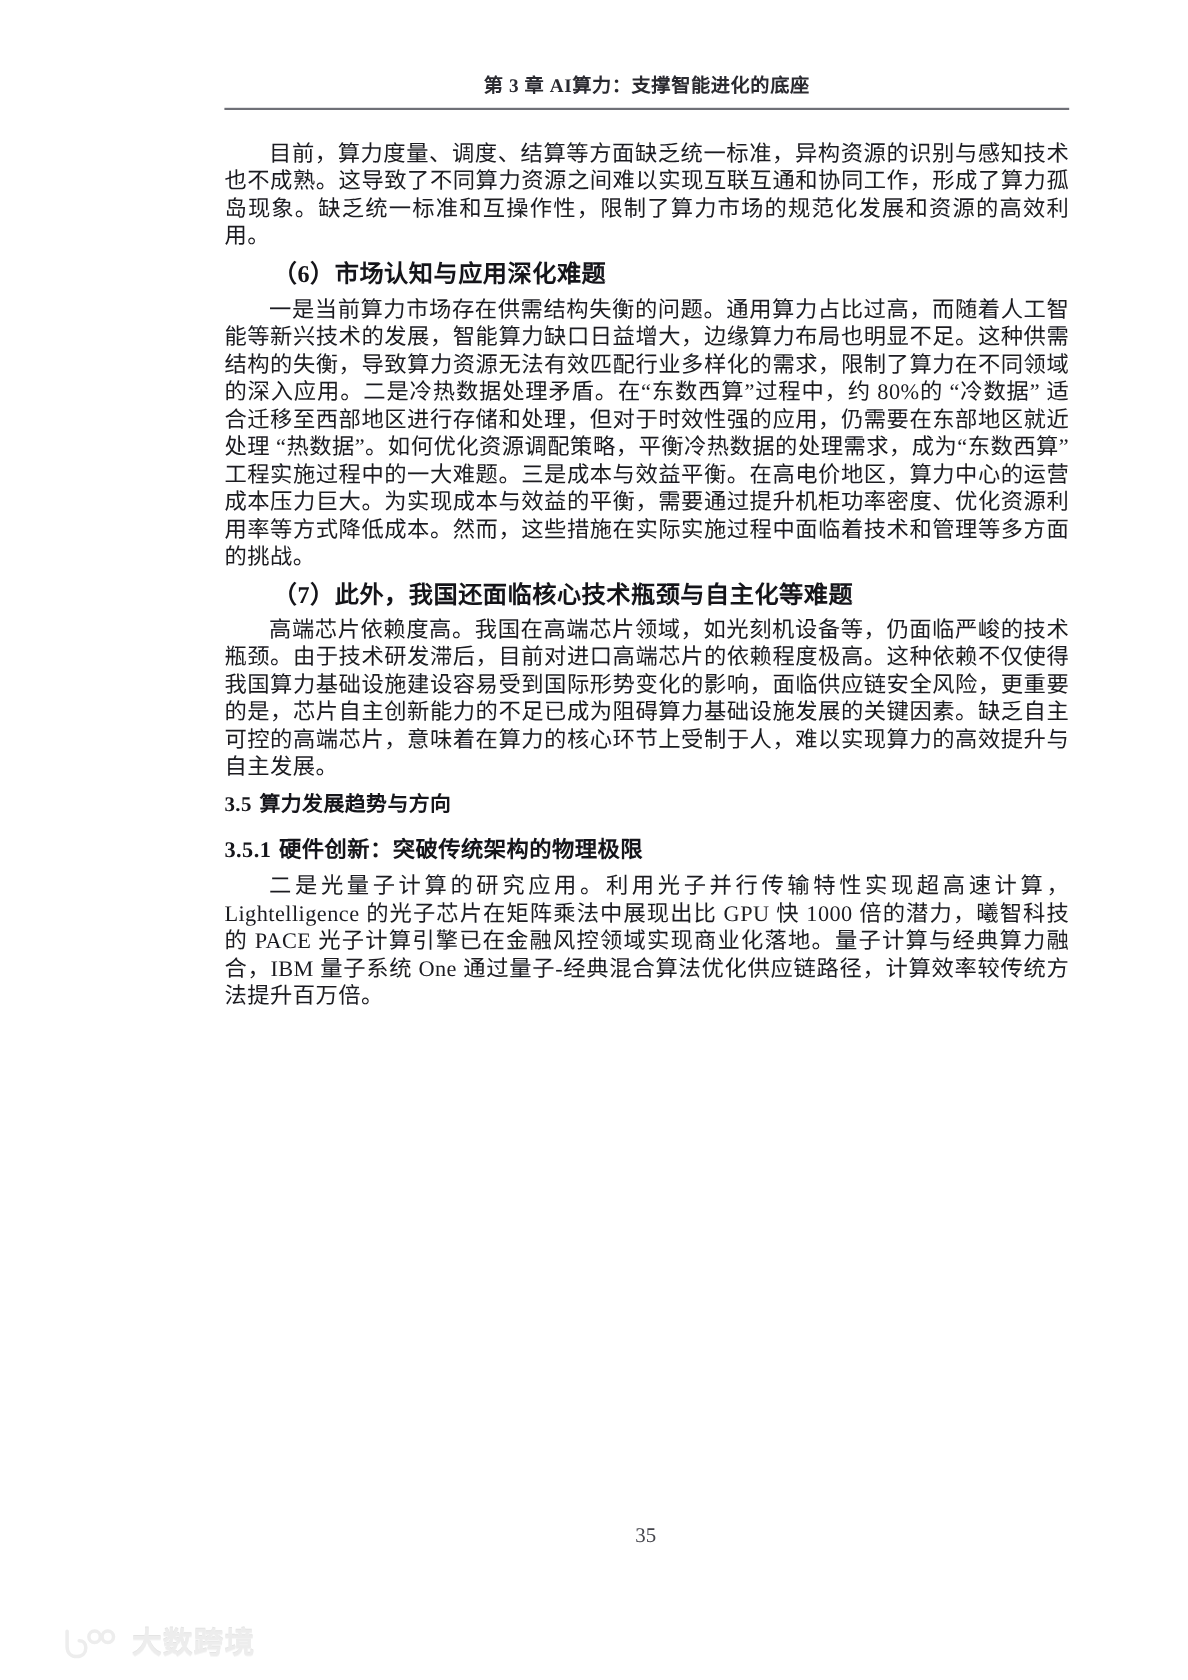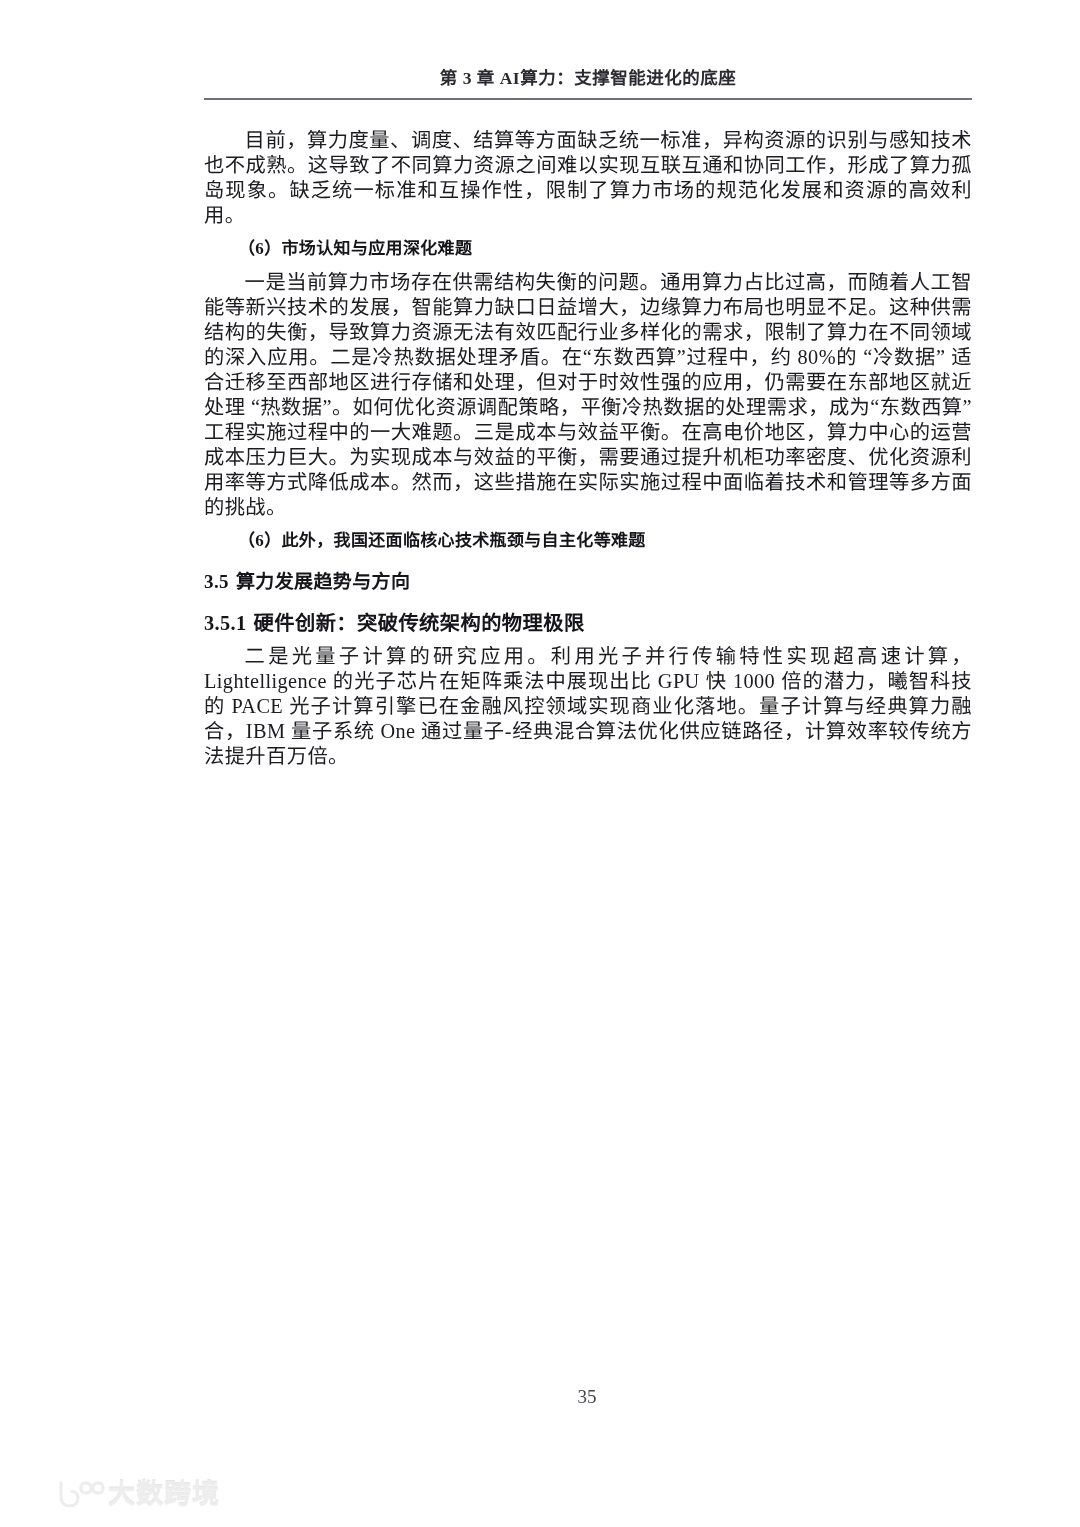--- a/index.html
+++ b/index.html
@@ -65,21 +65,21 @@
     text-align: justify;
     text-justify: inter-ideograph;
     text-indent: 2em;
     letter-spacing: 0.02em;
     color: #1b1b20;
     font-family: "Liberation Serif", "DejaVu Serif", serif;
   }
 
   h3.sub-head {
     margin: 0;
-    font-size: 17px;
+    font-size: 22px;
     line-height: 41.5px;
     font-weight: 700;
     text-indent: 2em;
     letter-spacing: 0.02em;
     color: #15151a;
     font-family: "Liberation Serif", "DejaVu Serif", serif;
   }
 
   h2.section-head {
     margin: 0;
@@ -117,21 +117,21 @@
     font-family: "Liberation Serif", "DejaVu Serif", serif;
   }
 
   
   .watermark {
     position: absolute;
     left: 8px;
     top: 1478px;
     display: flex;
     align-items: center;
-    gap: 1px;
+    gap: 13px;
     opacity: 1;
     user-select: none;
   }
   .wm-logo {
     width: 52px;
     height: 33px;
     display: block;
   }
   .wm-text {
     font-family: "Liberation Sans", "DejaVu Sans", sans-serif;
@@ -157,22 +157,23 @@
 
   <div class="content">
 
     <p class="para">目前，算力度量、调度、结算等方面缺乏统一标准，异构资源的识别与感知技术也不成熟。这导致了不同算力资源之间难以实现互联互通和协同工作，形成了算力孤岛现象。缺乏统一标准和互操作性，限制了算力市场的规范化发展和资源的高效利用。</p>
 
 
     <h3 class="sub-head">（6）市场认知与应用深化难题</h3>
 
     <p class="para">一是当前算力市场存在供需结构失衡的问题。通用算力占比过高，而随着人工智能等新兴技术的发展，智能算力缺口日益增大，边缘算力布局也明显不足。这种供需结构的失衡，导致算力资源无法有效匹配行业多样化的需求，限制了算力在不同领域的深入应用。二是冷热数据处理矛盾。在“东数西算”过程中，约 80%的 “冷数据” 适合迁移至西部地区进行存储和处理，但对于时效性强的应用，仍需要在东部地区就近处理 “热数据”。如何优化资源调配策略，平衡冷热数据的处理需求，成为“东数西算”工程实施过程中的一大难题。三是成本与效益平衡。在高电价地区，算力中心的运营成本压力巨大。为实现成本与效益的平衡，需要通过提升机柜功率密度、优化资源利用率等方式降低成本。然而，这些措施在实际实施过程中面临着技术和管理等多方面的挑战。</p>
 
-    <h3 class="sub-head">（6）此外，我国还面临核心技术瓶颈与自主化等难题</h3>
+    <h3 class="sub-head">（7）此外，我国还面临核心技术瓶颈与自主化等难题</h3>
 
+    <p class="para">高端芯片依赖度高。我国在高端芯片领域，如光刻机设备等，仍面临严峻的技术瓶颈。由于技术研发滞后，目前对进口高端芯片的依赖程度极高。这种依赖不仅使得我国算力基础设施建设容易受到国际形势变化的影响，面临供应链安全风险，更重要的是，芯片自主创新能力的不足已成为阻碍算力基础设施发展的关键因素。缺乏自主可控的高端芯片，意味着在算力的核心环节上受制于人，难以实现算力的高效提升与自主发展。</p>
 
     <h2 class="section-head">
       <span class="numtxt">3.5</span><span>算力发展趋势与方向</span>
     </h2>
 
     <h3 class="sub-section-head">
       <span class="numtxt">3.5.1</span><span>硬件创新：突破传统架构的物理极限</span>
     </h3>
 
 

